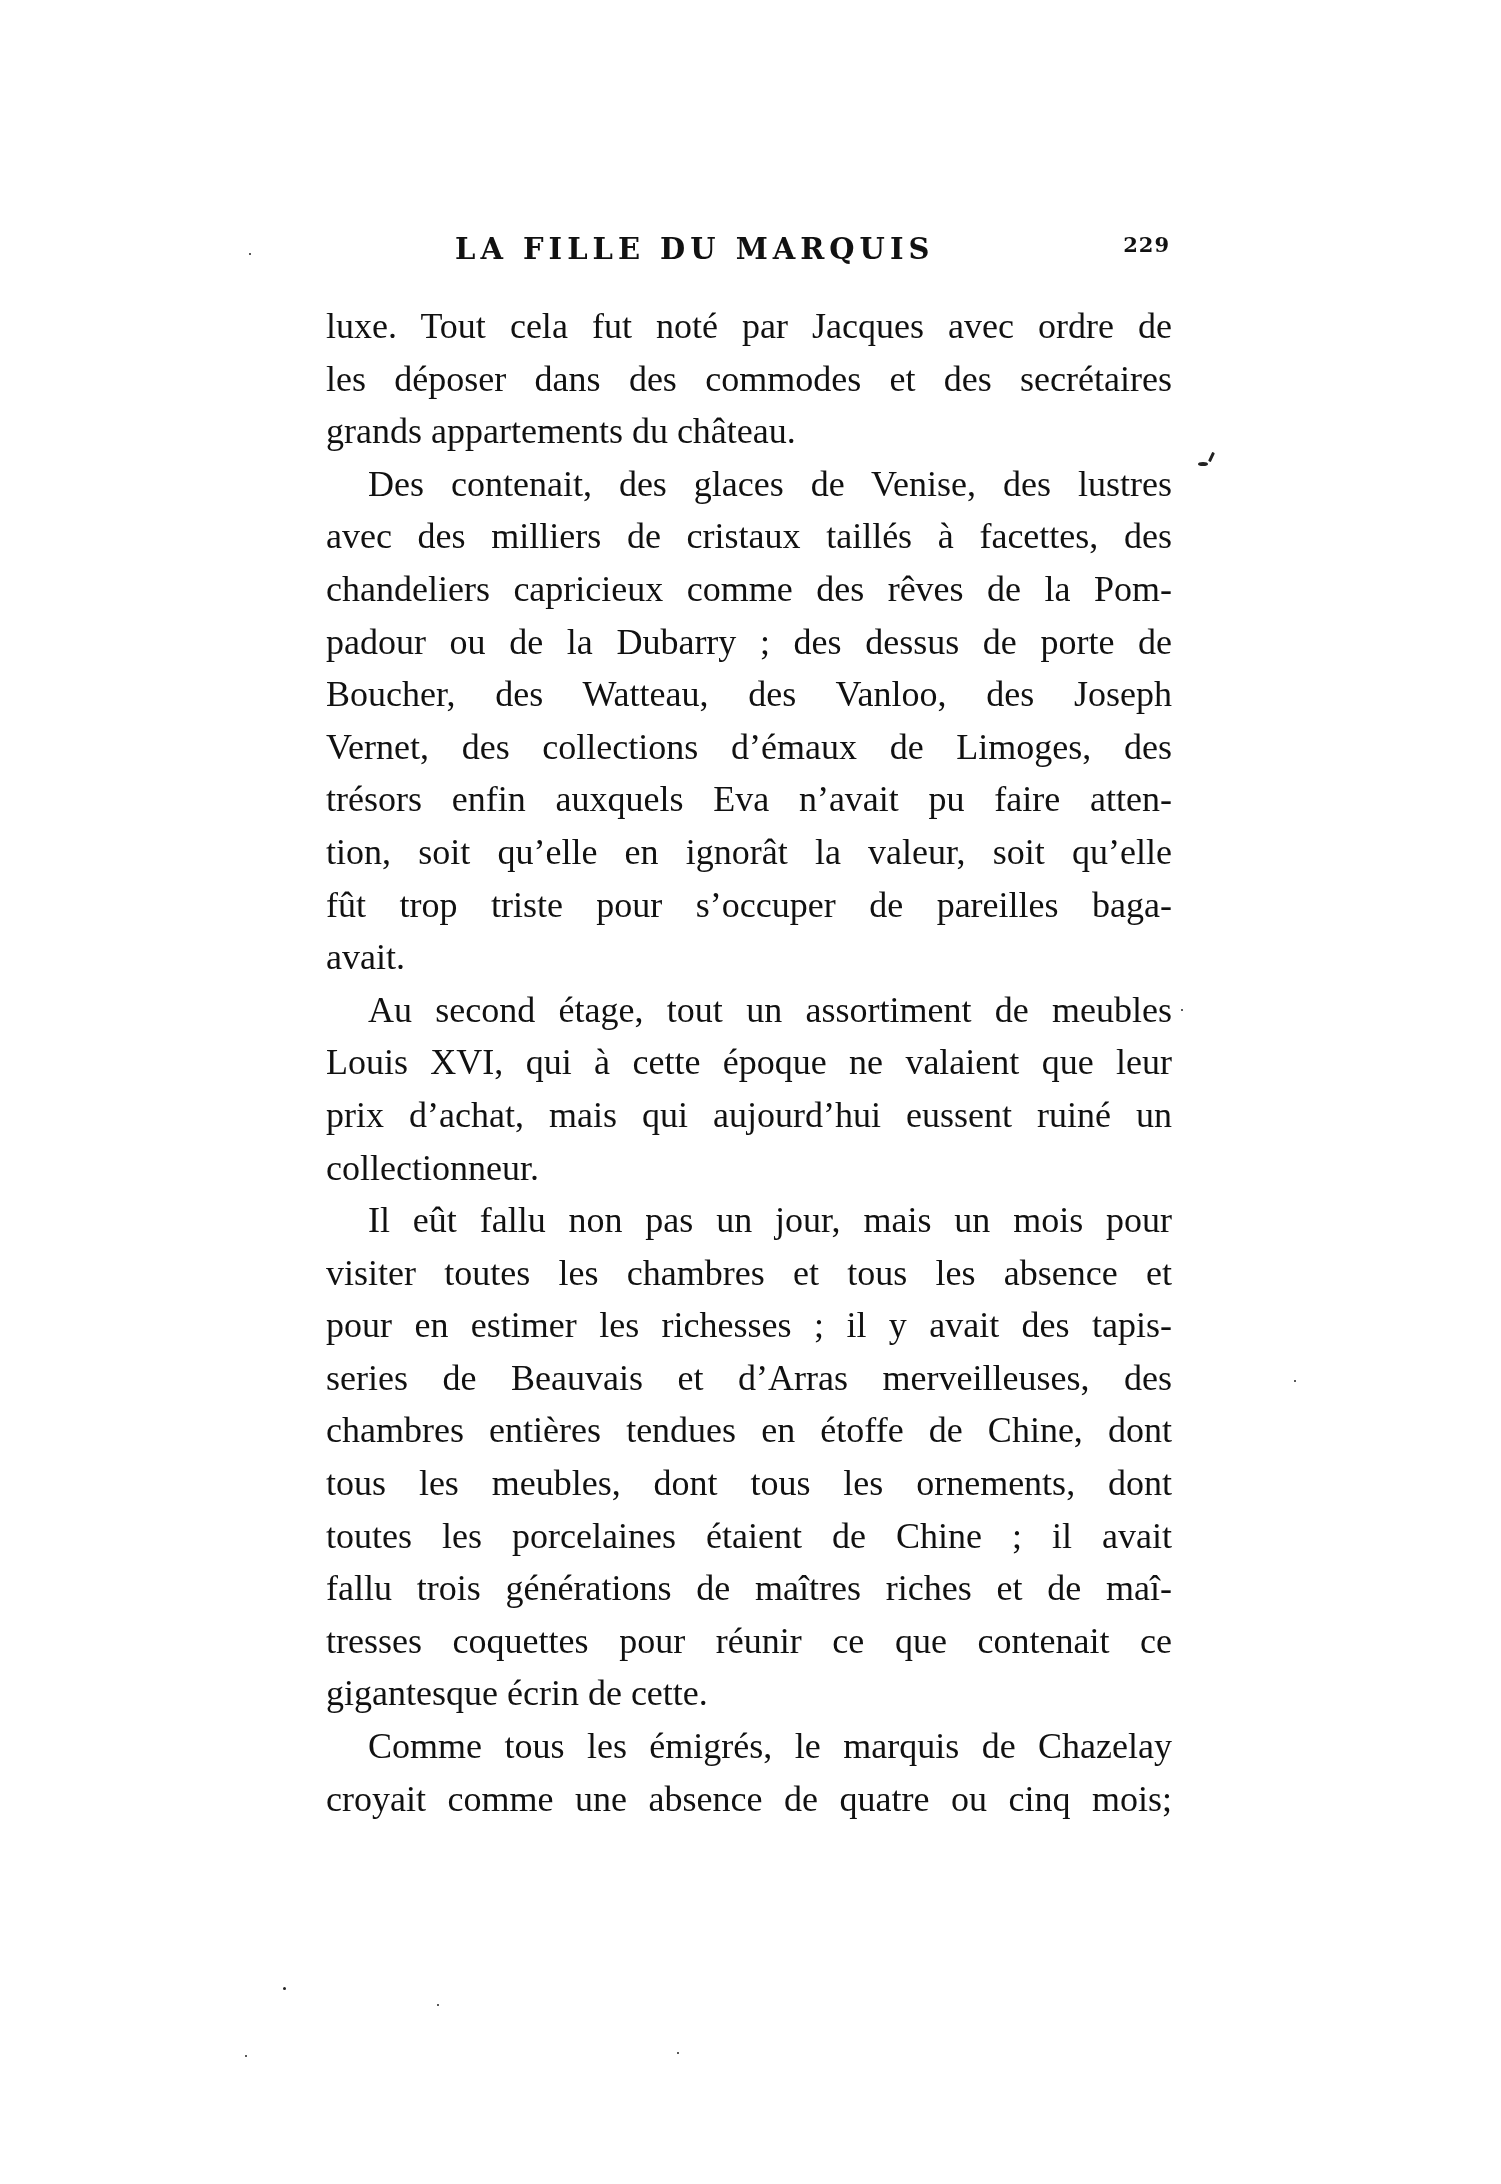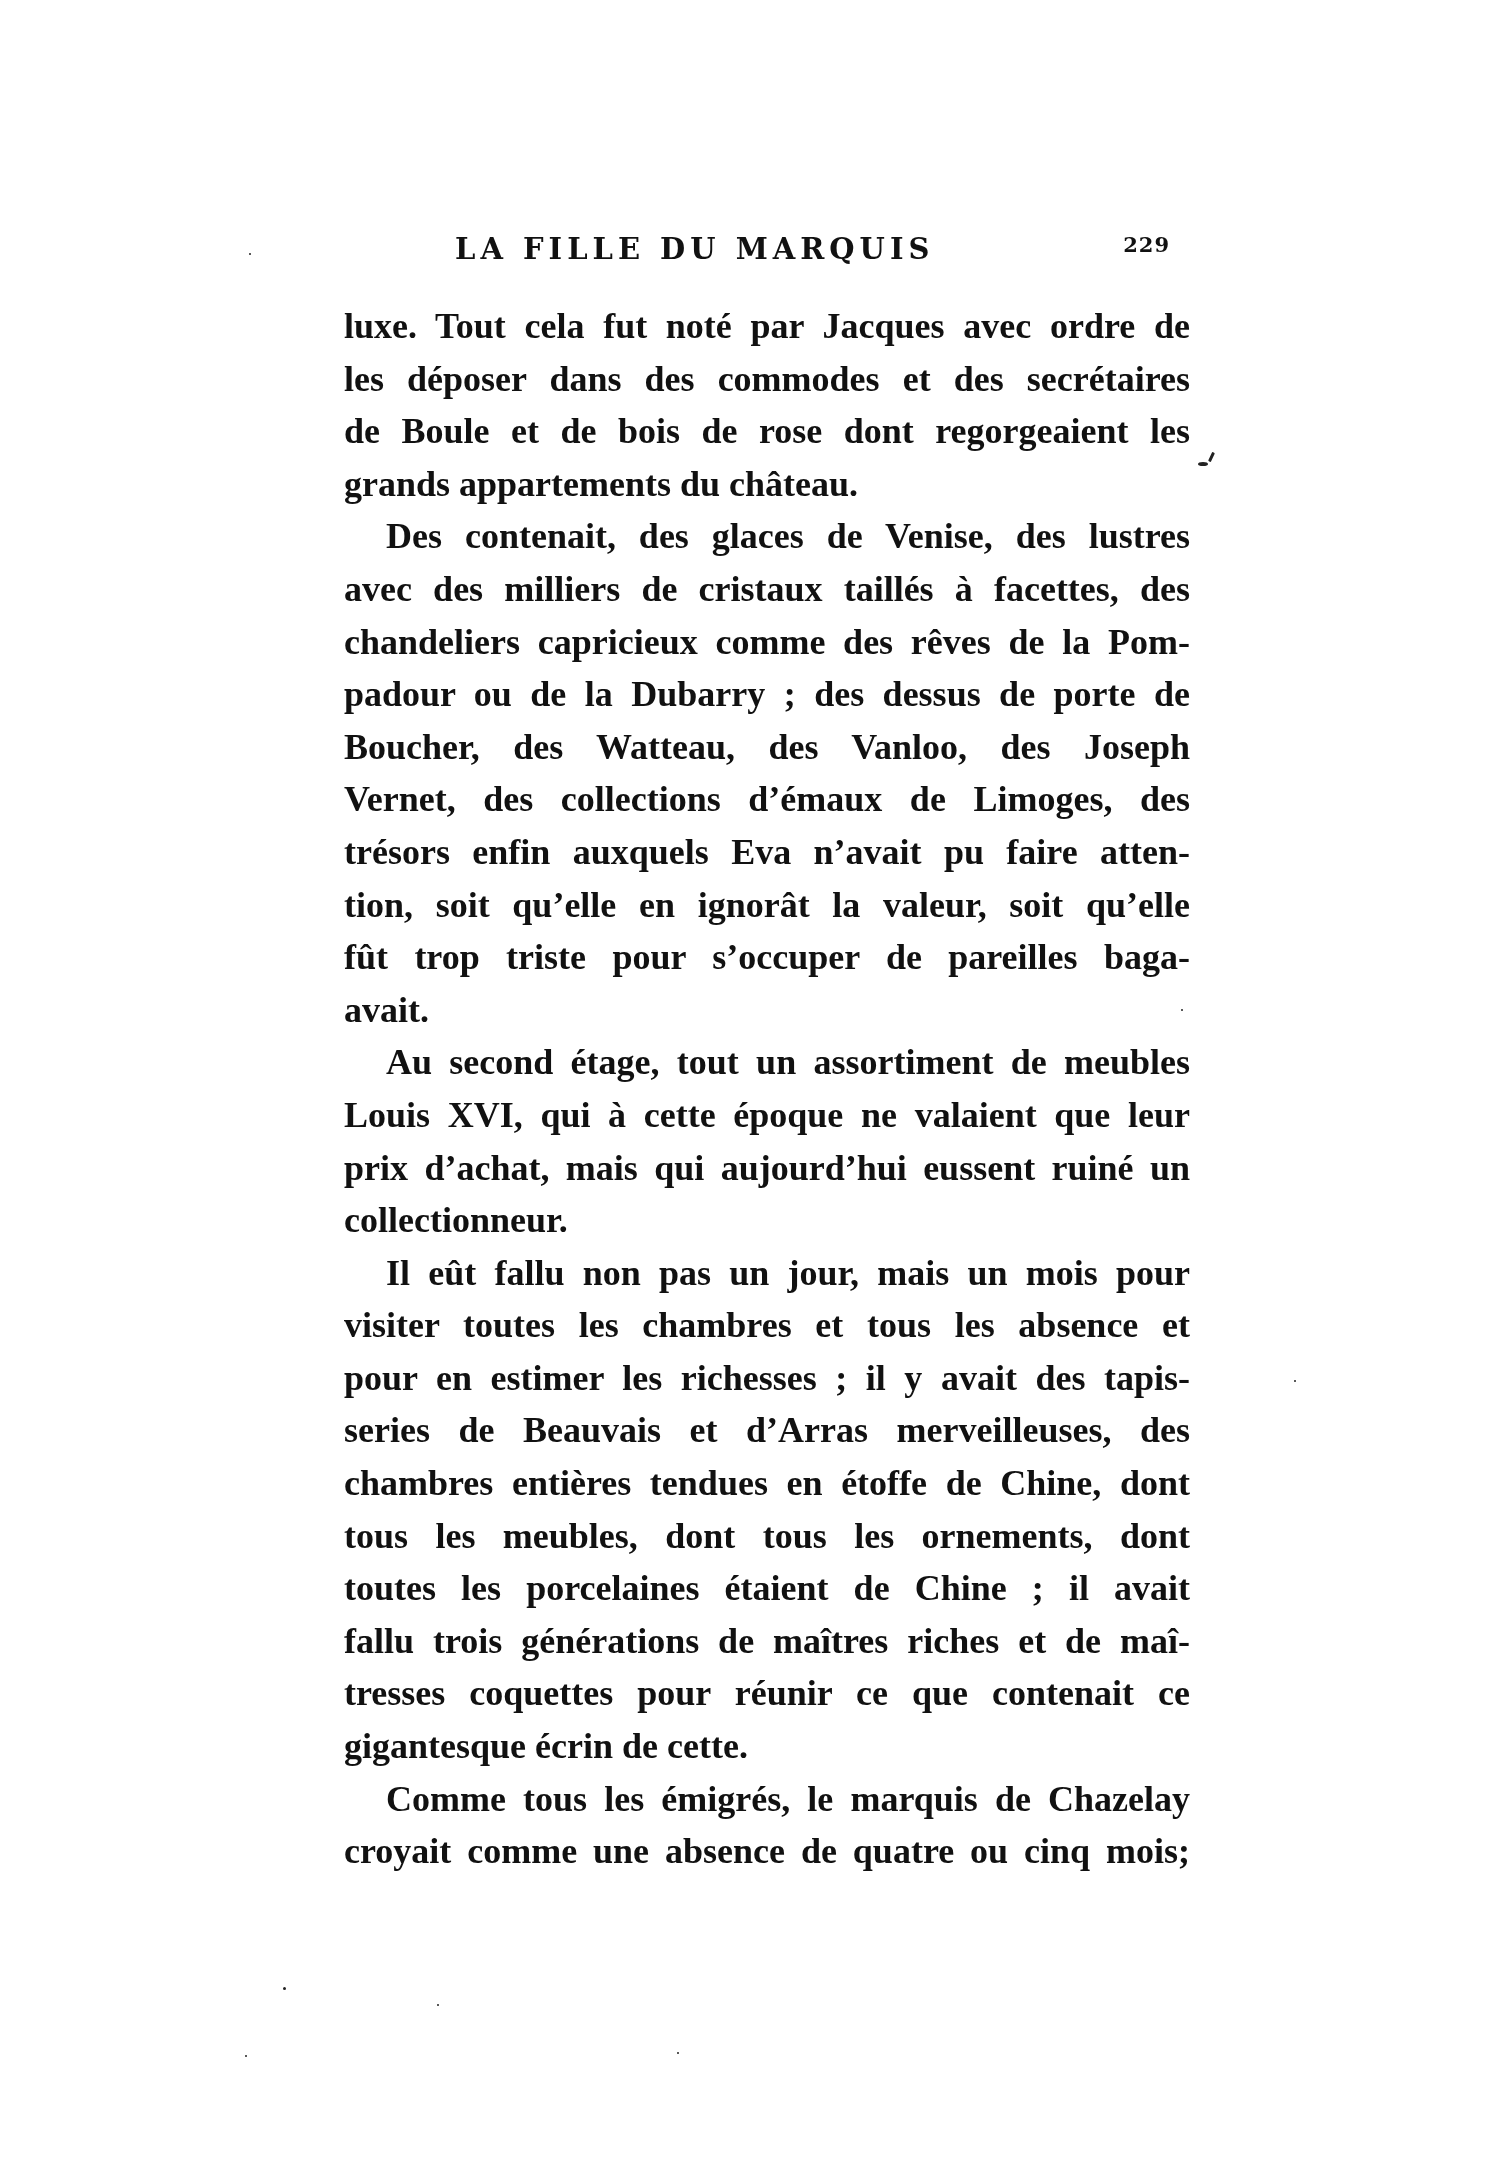--- a/index.html
+++ b/index.html
@@ -9,44 +9,43 @@
     position: absolute; left: 335px; top: 232px; width: 835px; height: 50px;
     font-family: "DejaVu Serif", serif; font-weight: bold; color: #111;
   }
   .header .title {
     position: absolute; left: 120px; top: 0; font-size: 29px; letter-spacing: 5px; text-align: center;
   }
   .header .pagenum {
     position: absolute; right: 0; top: 0; font-size: 21px; letter-spacing: 1px;
   }
   .body {
-    position: absolute; left: 344px; top: 300px; width: 846px;
+    position: absolute; left: 326px; top: 300px; width: 846px;
     font-family: "Liberation Serif", serif; font-size: 36px; line-height: 52.6px;
-    color: #111; text-align: justify; font-weight: bold;
+    color: #111; text-align: justify; font-weight: normal;
   }
   .body p { margin: 0; text-indent: 0; }
   .line { display: block; text-align: justify; text-align-last: justify; white-space: nowrap; height: 52.6px; }
   .line.last { text-align-last: left; }
   .line.indent { padding-left: 42px; }
   .speck { position: absolute; background: #222; border-radius: 50%; }
 </style>
 </head>
 <body>
 
 <div class="page">
   <div class="header">
     <span class="title">LA FILLE DU MARQUIS</span>
     <span class="pagenum">229</span>
   </div>
 
   <div class="body">
     <p>
       <span class="line">luxe. Tout cela fut noté par Jacques avec ordre de</span>
       <span class="line">les déposer dans des commodes et des secrétaires</span>
-      <span class="line">de Boule et de bois de rose dont regorgeaient les</span>
       <span class="line last">grands appartements du château.</span>
     </p>
     <p>
       <span class="line indent">Des contenait, des glaces de Venise, des lustres</span>
       <span class="line">avec des milliers de cristaux taillés à facettes, des</span>
       <span class="line">chandeliers capricieux comme des rêves de la Pom-</span>
       <span class="line">padour ou de la Dubarry ; des dessus de porte de</span>
       <span class="line">Boucher, des Watteau, des Vanloo, des Joseph</span>
       <span class="line">Vernet, des collections d’émaux de Limoges, des</span>
       <span class="line">trésors enfin auxquels Eva n’avait pu faire atten-</span>

